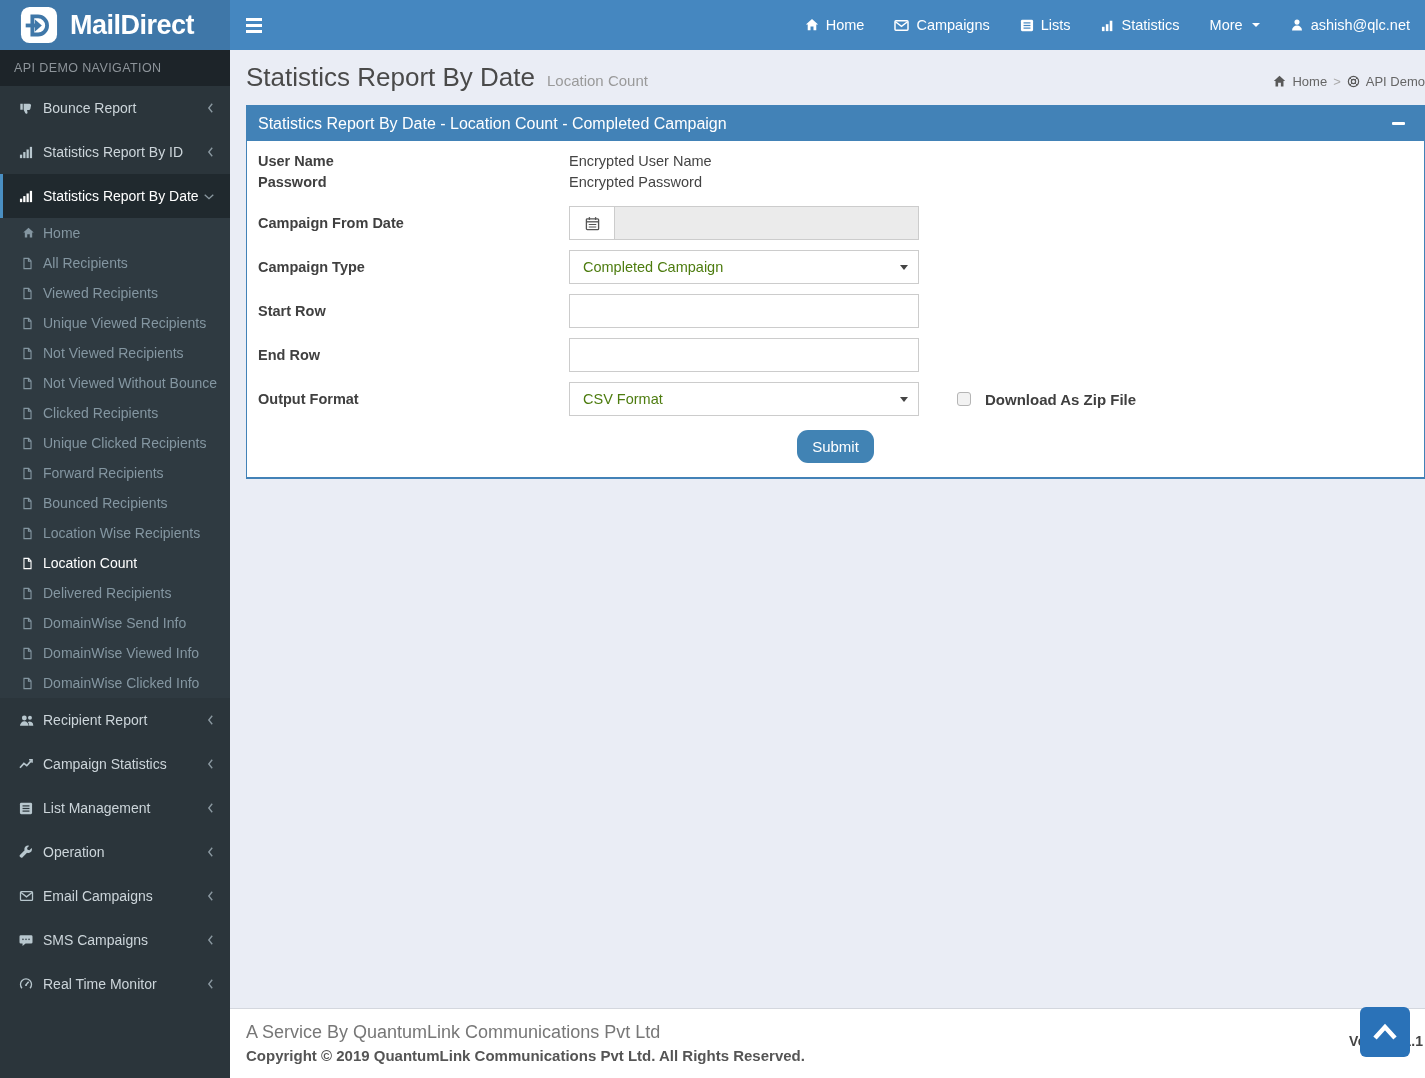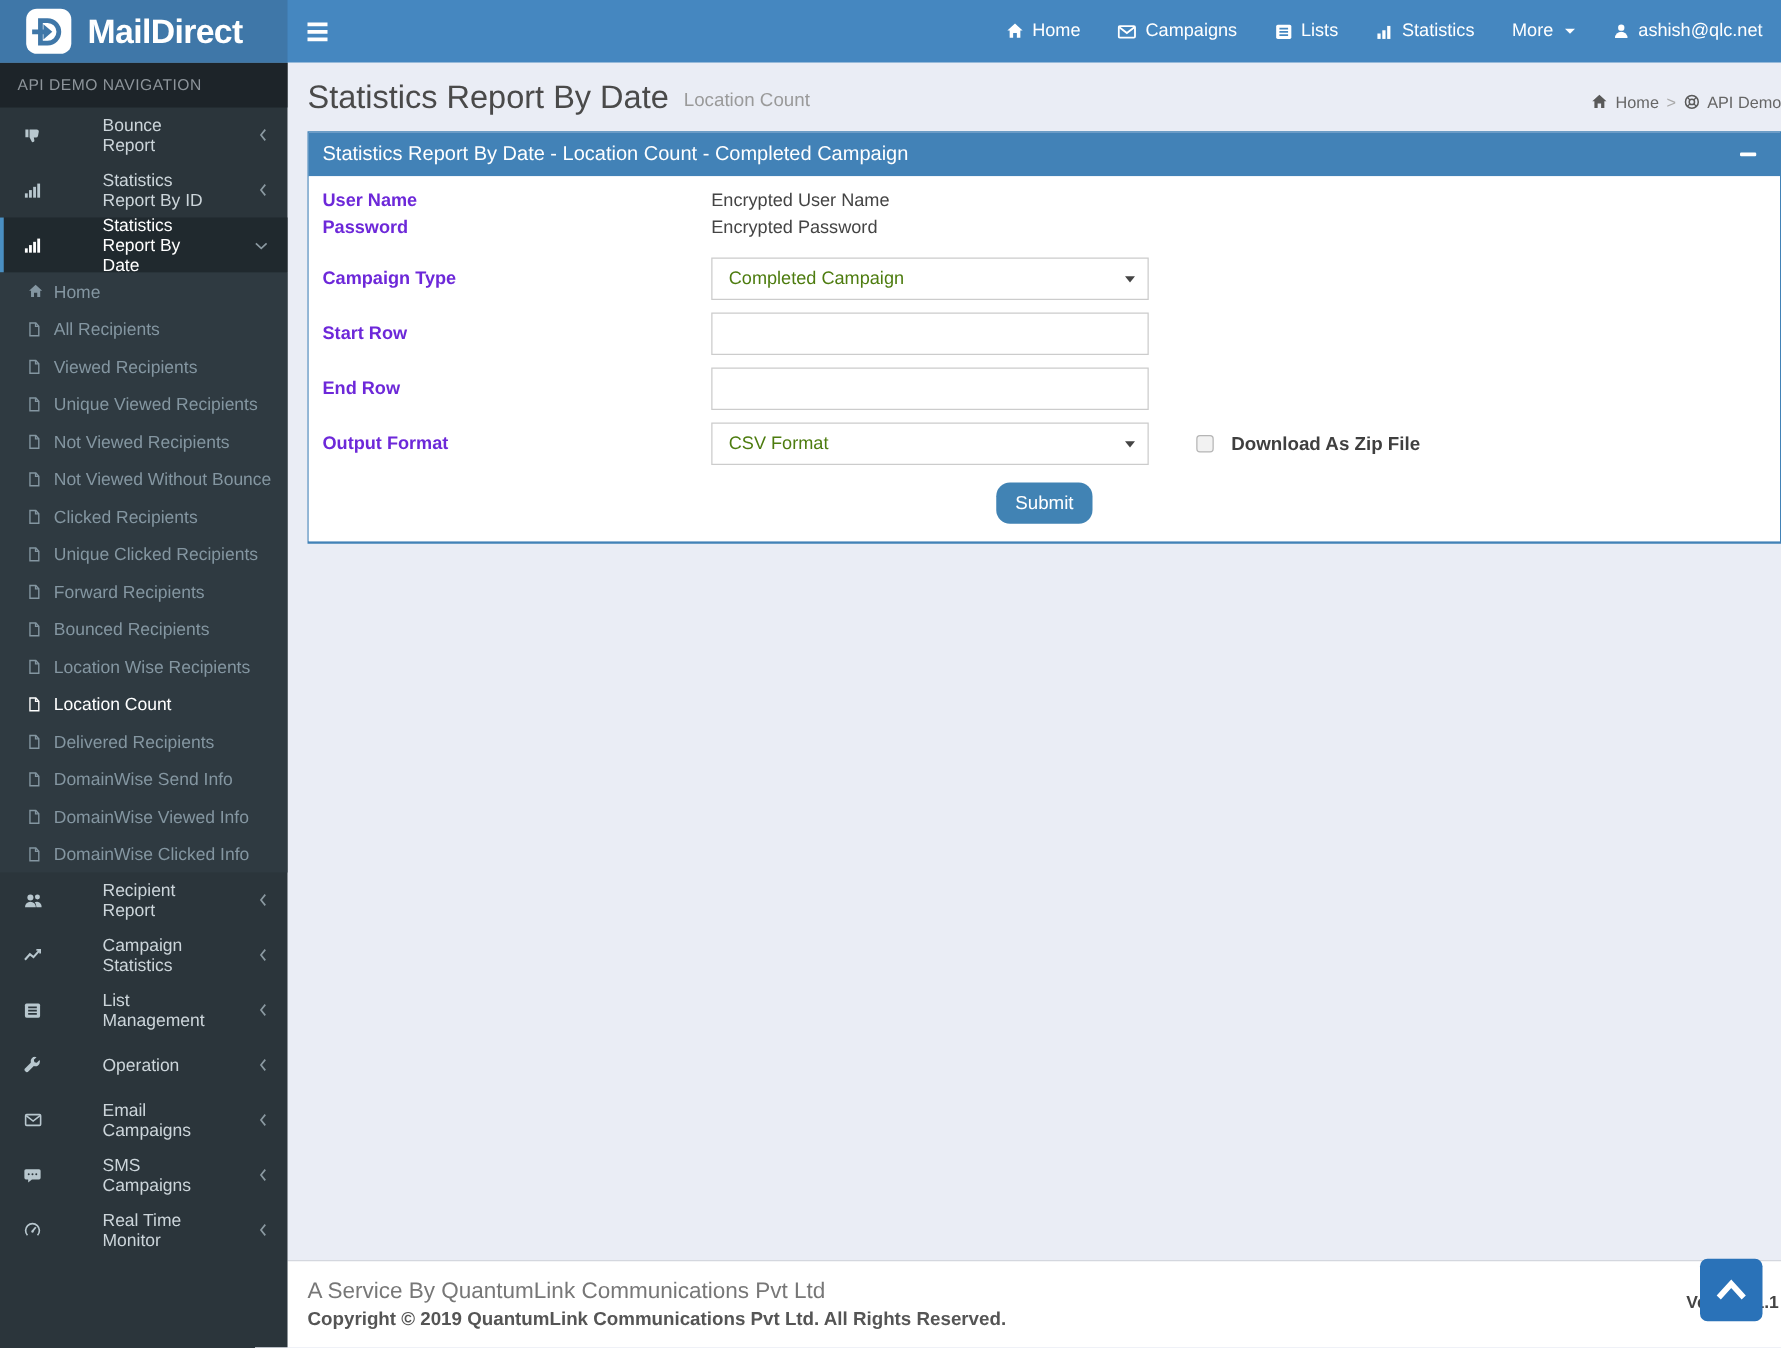--- a/index.html
+++ b/index.html
@@ -13,21 +13,21 @@
   .brand-text { color:#fff; font-size:27px; font-weight:bold; letter-spacing:-0.5px; }
   .hamburger { width:48px; display:flex; flex-direction:column; justify-content:center; align-items:center; gap:3px; cursor:pointer; }
   .hamburger i { display:block; width:16px; height:3px; background:#fff; }
   .nav-links { margin-left:auto; display:flex; align-items:stretch; }
   .nav-link { display:flex; align-items:center; gap:7px; padding:0 15px; color:#fff; font-size:14.5px; cursor:pointer; }
   .caret-down { width:0; height:0; border-left:4px solid transparent; border-right:4px solid transparent; border-top:4px solid #fff; margin-left:2px; }
 
   
   .sidebar { position:absolute; top:50px; left:0; width:230px; bottom:0; background:#2b353b; z-index:15; }
   .sidebar-header { height:36px; background:#1d2429; color:#8d949a; font-size:12.5px; letter-spacing:0.4px; display:flex; align-items:center; padding-left:14px; }
-  .side-item { height:44px; display:flex; align-items:center; padding:0 15px 0 19px; color:#ccd5da; font-size:14px; cursor:pointer;gap:39px; }
+  .side-item { height:44px; display:flex; align-items:center; padding:0 15px 0 19px; color:#ccd5da; font-size:14px; cursor:pointer; }
   .side-item .s-icon { width:15px; margin-right:9px; color:#b8c7ce; flex:none; }
   .side-item .s-label { flex:1; }
   .side-item .s-chevron { color:#8a98a0; flex:none; }
   .side-item.active { background:#20292e; border-left:3px solid #4a8fc2; padding-left:16px; color:#fff; }
   .side-item.active .s-icon { color:#fff; }
   .submenu { background:#2f3a41; }
   .sub-item { height:30px; display:flex; align-items:center; padding-left:22px; color:#8496a1; font-size:14px; cursor:pointer; }
   .sub-item .s-icon { width:13px; margin-right:8px; flex:none; }
   .sub-item.active { color:#fff; }
 
@@ -41,21 +41,21 @@
   .breadcrumb .bc-icon { color:#595959; }
 
   
   .panel { margin-top:12px; border:1px solid #4282b7; border-bottom-width:2px; }
   .panel-heading { background:#4282b7; color:#fff; height:35px; display:flex; align-items:center; padding:0 11px; font-size:16px; }
   .panel-tools { margin-left:auto; padding-right:8px; cursor:pointer; }
   .minus-icon { display:block; width:13px; height:3px; background:#fff; border-radius:1px; }
   .panel-body { background:#fff; padding:12px 11px 14px 11px; }
 
   .frow { display:flex; align-items:center; margin-bottom:10px; }
-  .frow .flabel { width:311px; flex:none; font-weight:bold; font-size:14.5px; color:#6d28d9; }
+  .frow .flabel { width:311px; flex:none; font-weight:bold; font-size:14.5px; color:#404040; }
   .static-val { font-size:14.5px; color:#444; }
   .r-user { margin-bottom:5px; }
   .r-pass { margin-bottom:16px; }
 
   .input-group { display:flex; width:350px; height:34px; }
   .cal-btn { width:46px; background:#fff; border:1px solid #ccc; display:flex; align-items:center; justify-content:center; color:#555; cursor:pointer; flex:none; }
   .date-input { flex:1; background:#ebebeb; border:1px solid #ccc; border-left:none; height:34px; padding:0 10px; font-size:14px; color:#555; font-family:"Liberation Sans",sans-serif; }
 
   .fake-select { position:relative; width:350px; height:34px; background:#fff; border:1px solid #ccc; display:flex; align-items:center; padding:0 24px 0 13px; font-size:14.5px; color:#4d7c0f; cursor:pointer; }
   .sel-caret { position:absolute; right:10px; top:14px; width:0; height:0; border-left:4px solid transparent; border-right:4px solid transparent; border-top:5px solid #444; }
@@ -501,20 +501,35 @@
       <div class="frow r-user">
         <div class="flabel">User Name</div>
         <div class="static-val">Encrypted User Name</div>
       </div>
 
       <div class="frow r-pass">
         <div class="flabel">Password</div>
         <div class="static-val">Encrypted Password</div>
       </div>
 
+      <div class="frow">
+        <div class="flabel">Campaign From Date</div>
+        <div class="input-group">
+          <span class="cal-btn">
+            <svg width="15" height="15" viewBox="0 0 16 16" fill="none" stroke="#555" stroke-width="1.4">
+                <rect x="1.5" y="3" width="13" height="11.5" rx="1"></rect>
+                <path d="M1.5 6.2 h13"></path>
+                <path d="M4.7 1.2 v3"></path>
+                <path d="M11.3 1.2 v3"></path>
+                <path d="M4 9 h8 M4 11.7 h8" stroke-width="1.2"></path>
+              </svg>
+          </span>
+          <input class="date-input" type="text" value="" style="">
+        </div>
+      </div>
 
       <div class="frow">
         <div class="flabel">Campaign Type</div>
         <div class="fake-select">
           <span>Completed Campaign</span>
           <span class="sel-caret"></span>
         </div>
       </div>
 
       <div class="frow">

